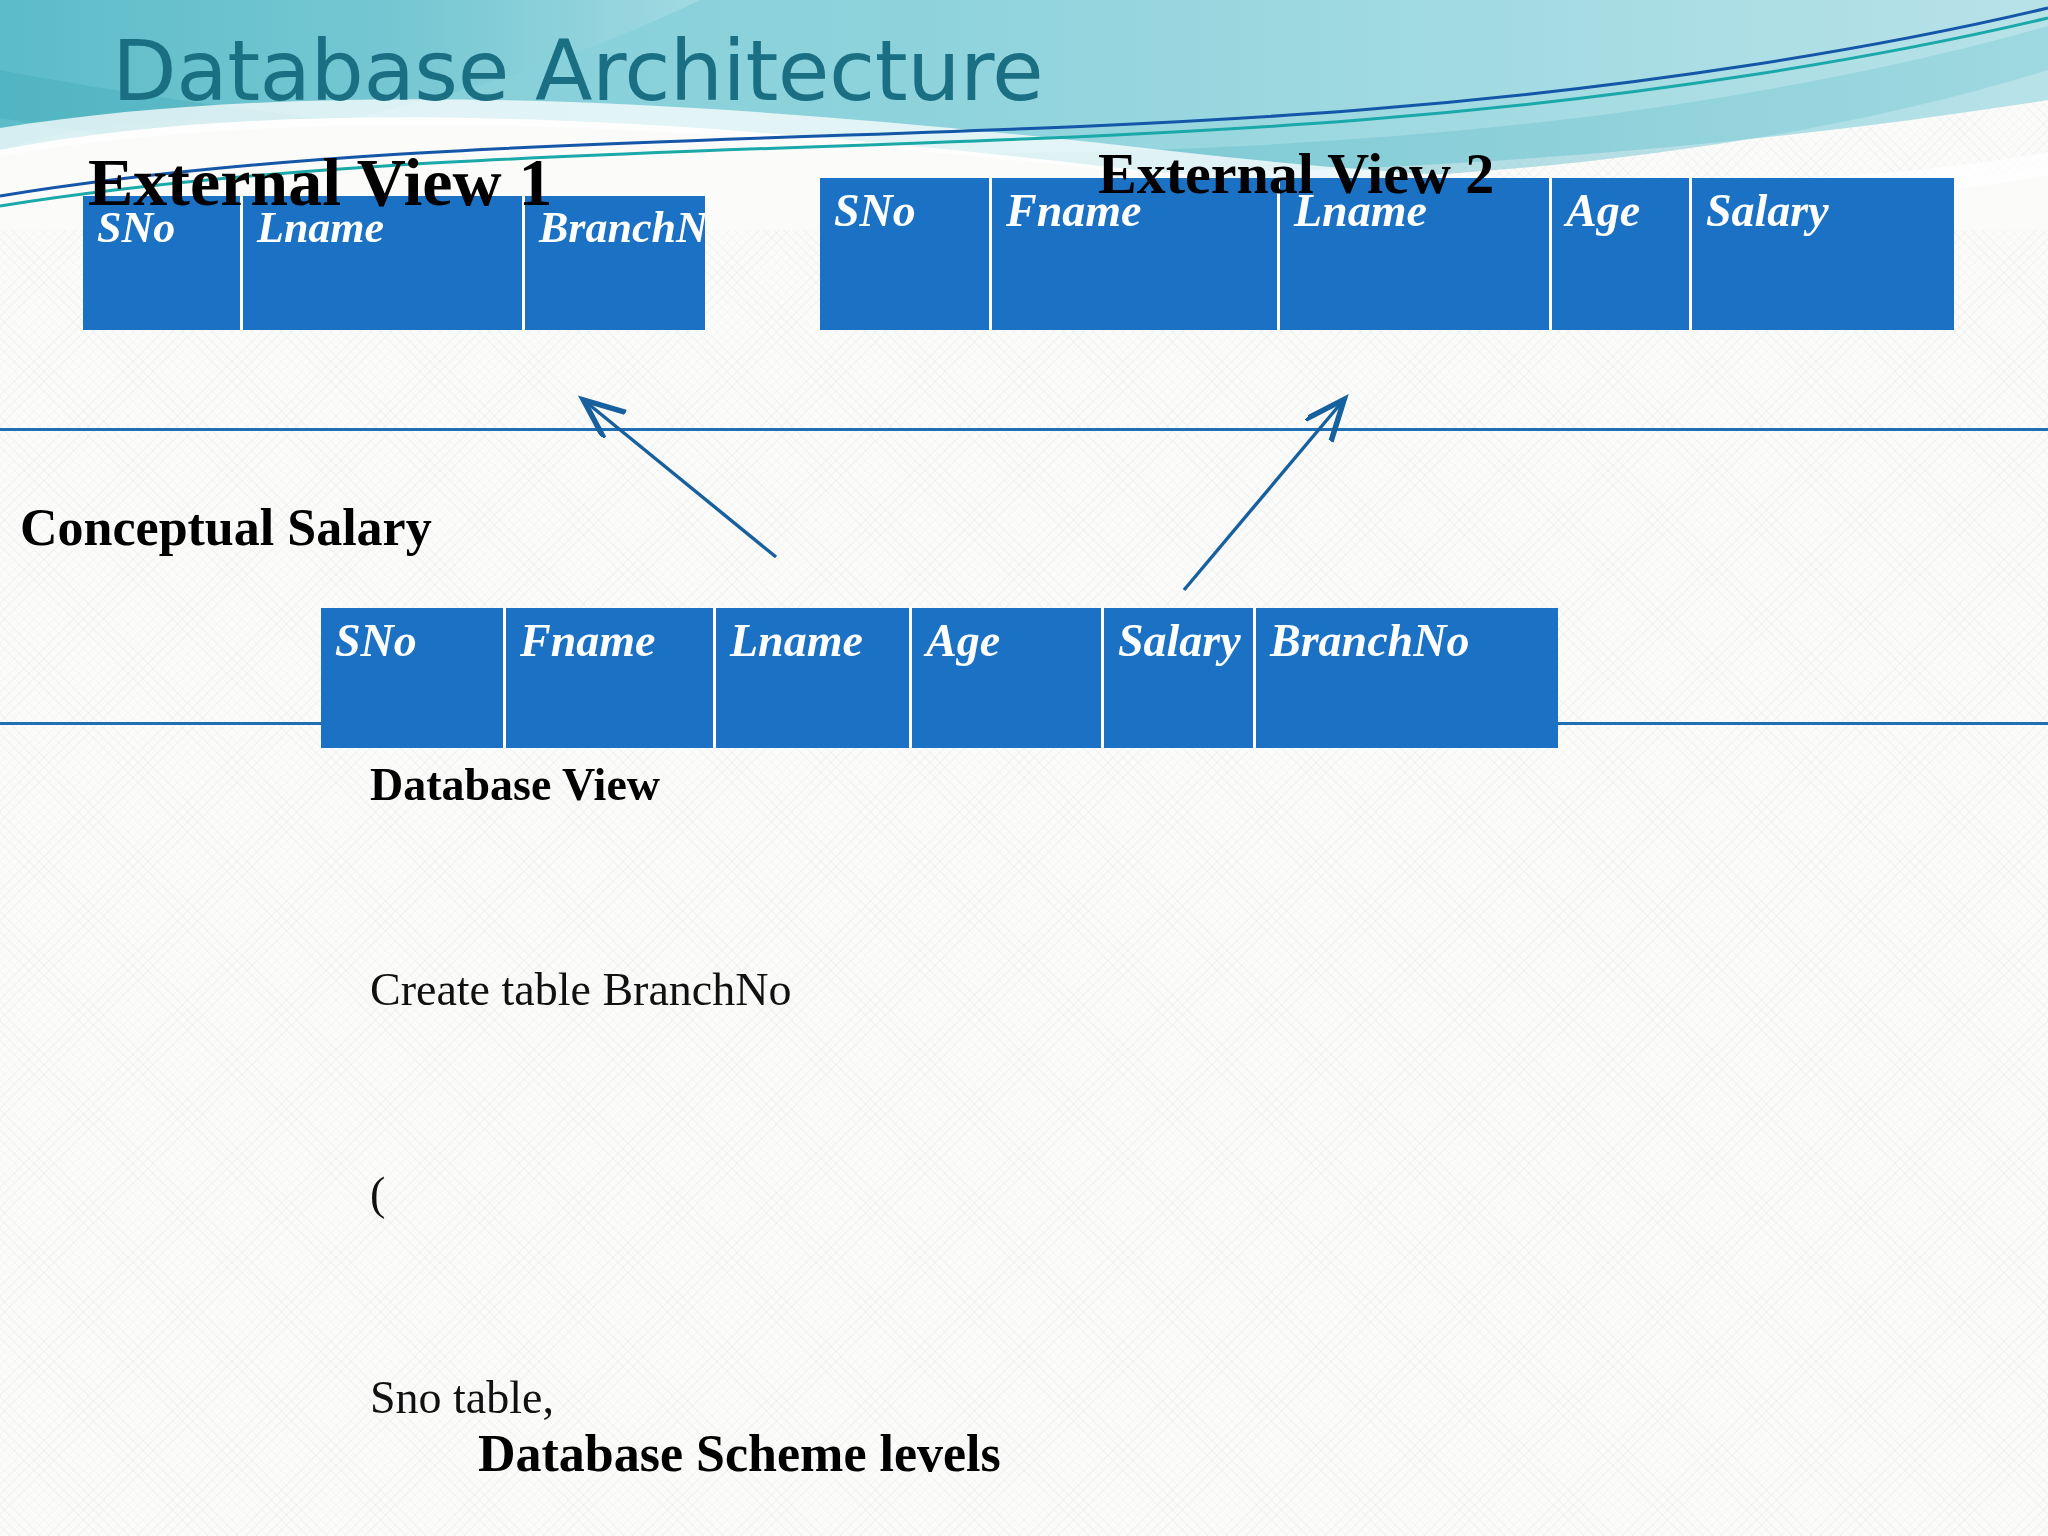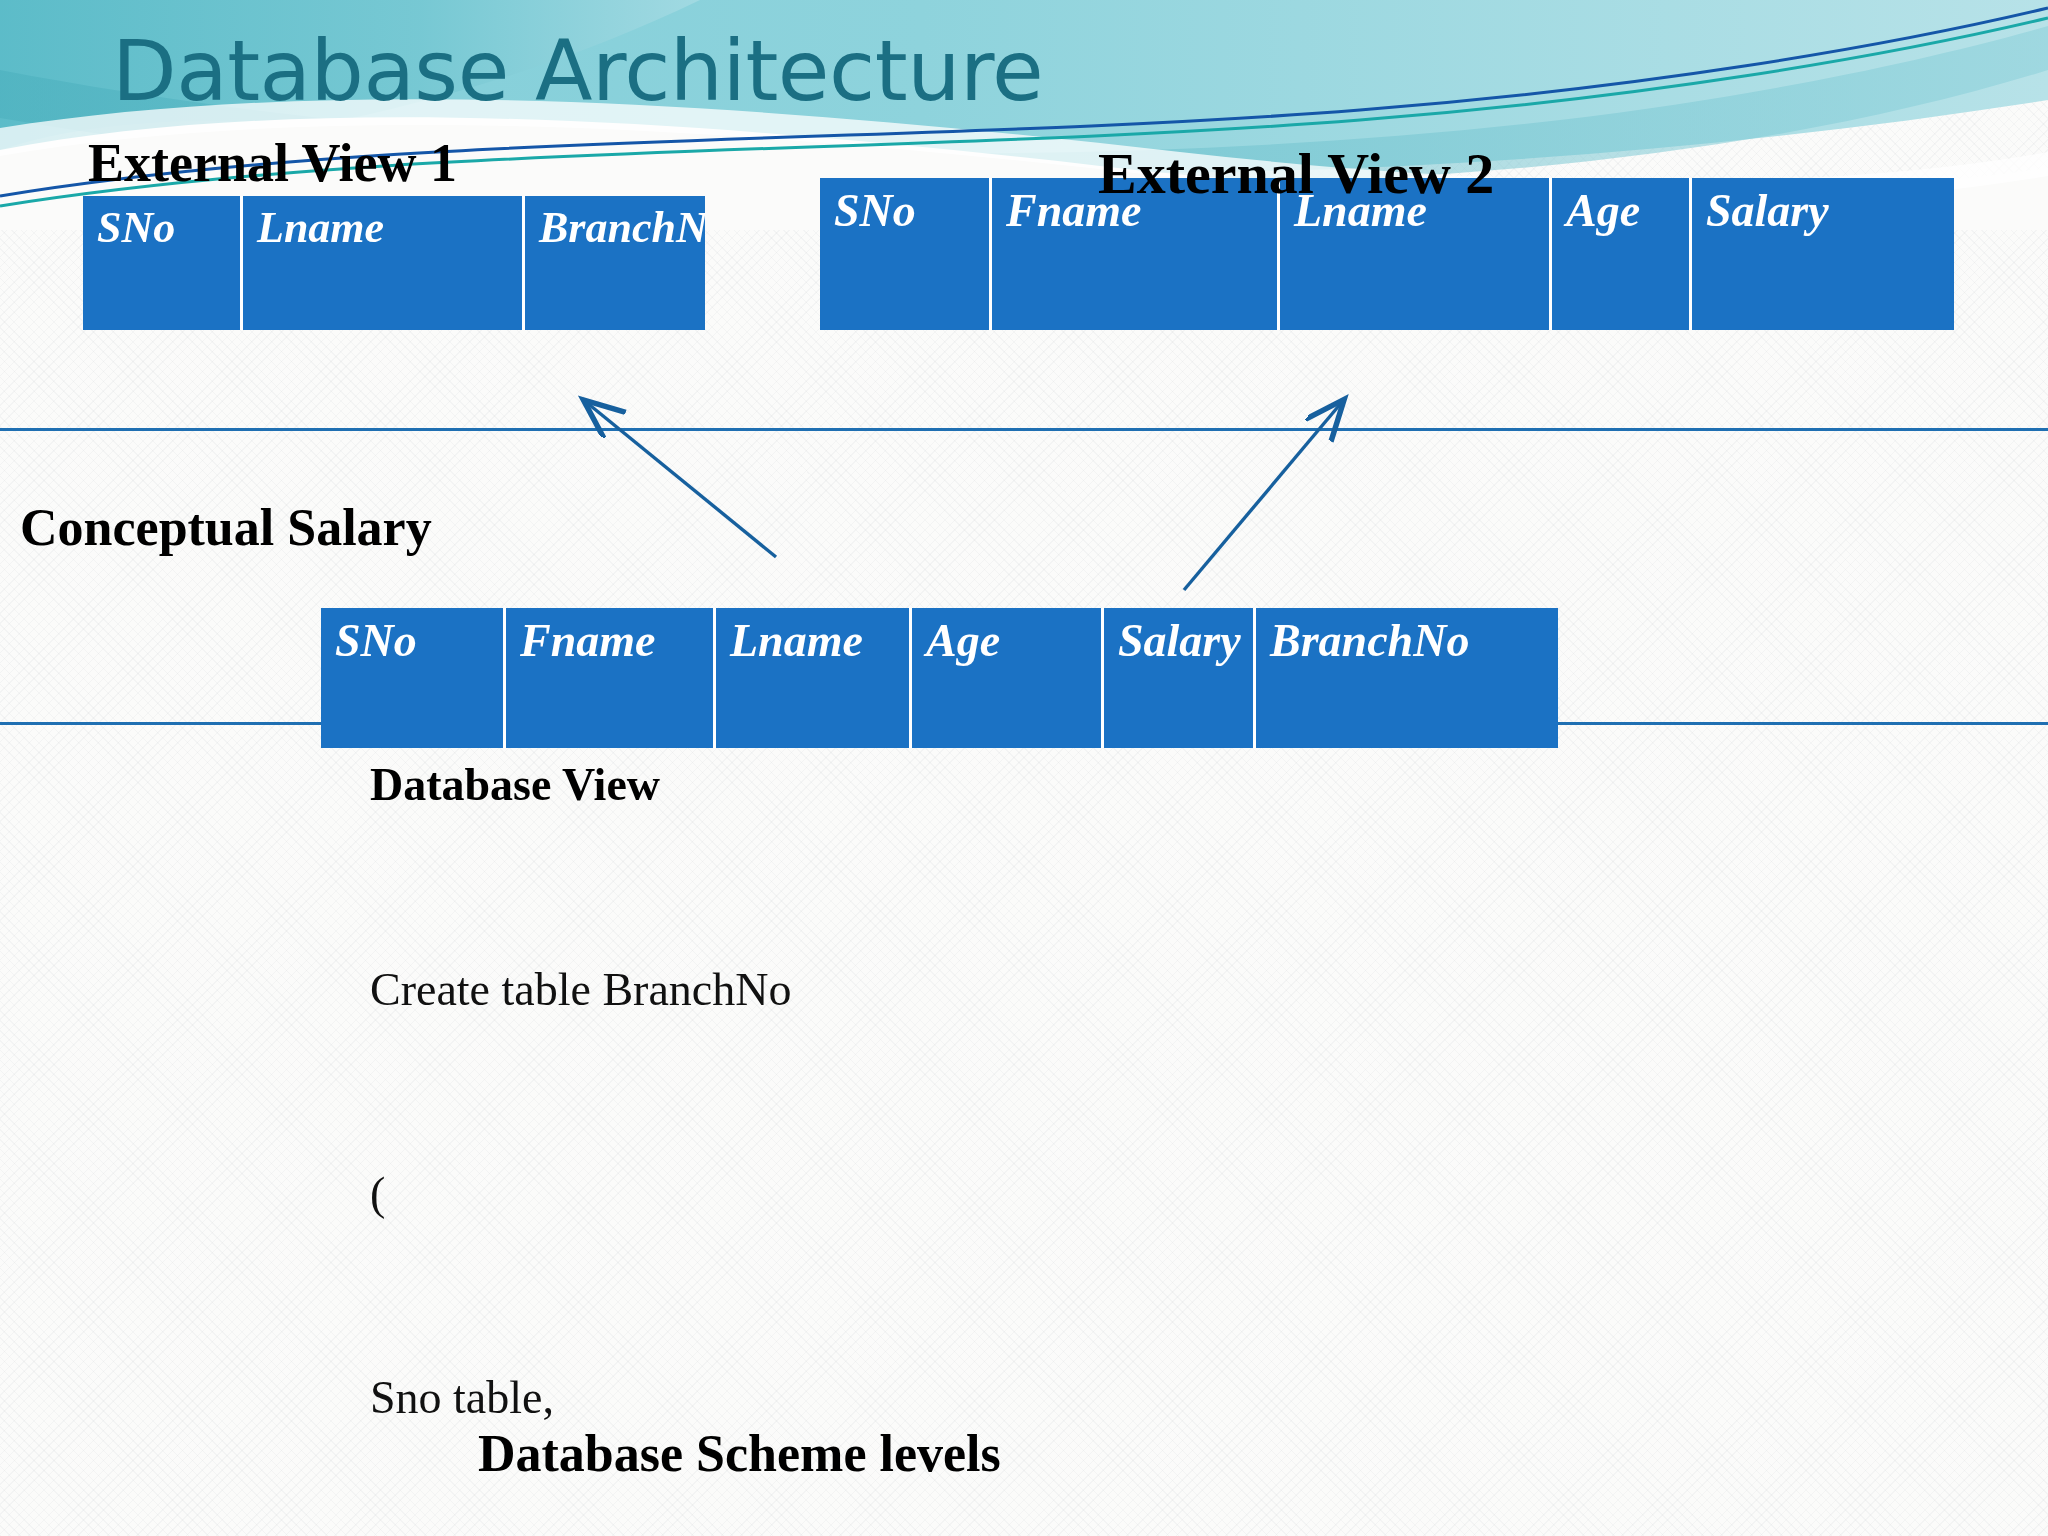--- a/index.html
+++ b/index.html
@@ -65,21 +65,21 @@
 
   
   .heading {
     position: absolute;
     z-index: 7;
     color: #000000;
     font-family: "Liberation Serif", serif;
     font-weight: bold;
     white-space: nowrap;
   }
-  #ev1-heading { left: 88px;  top: 132px; font-size: 54px; }
+  #ev1-heading { left: 88px;  top: 143px; font-size: 68px; }
   #ev2-heading { left: 1098px; top: 140px; font-size: 58px; }
   #cm-heading  { left: 20px;  top: 498px; font-size: 52px; }
   #iv-heading  { left: 370px; top: 758px; font-size: 46px; }
   #caption     { left: 478px; top: 1424px; font-size: 52px; }
 
   
   .tbl {
     position: absolute;
     display: flex;
     z-index: 5;

